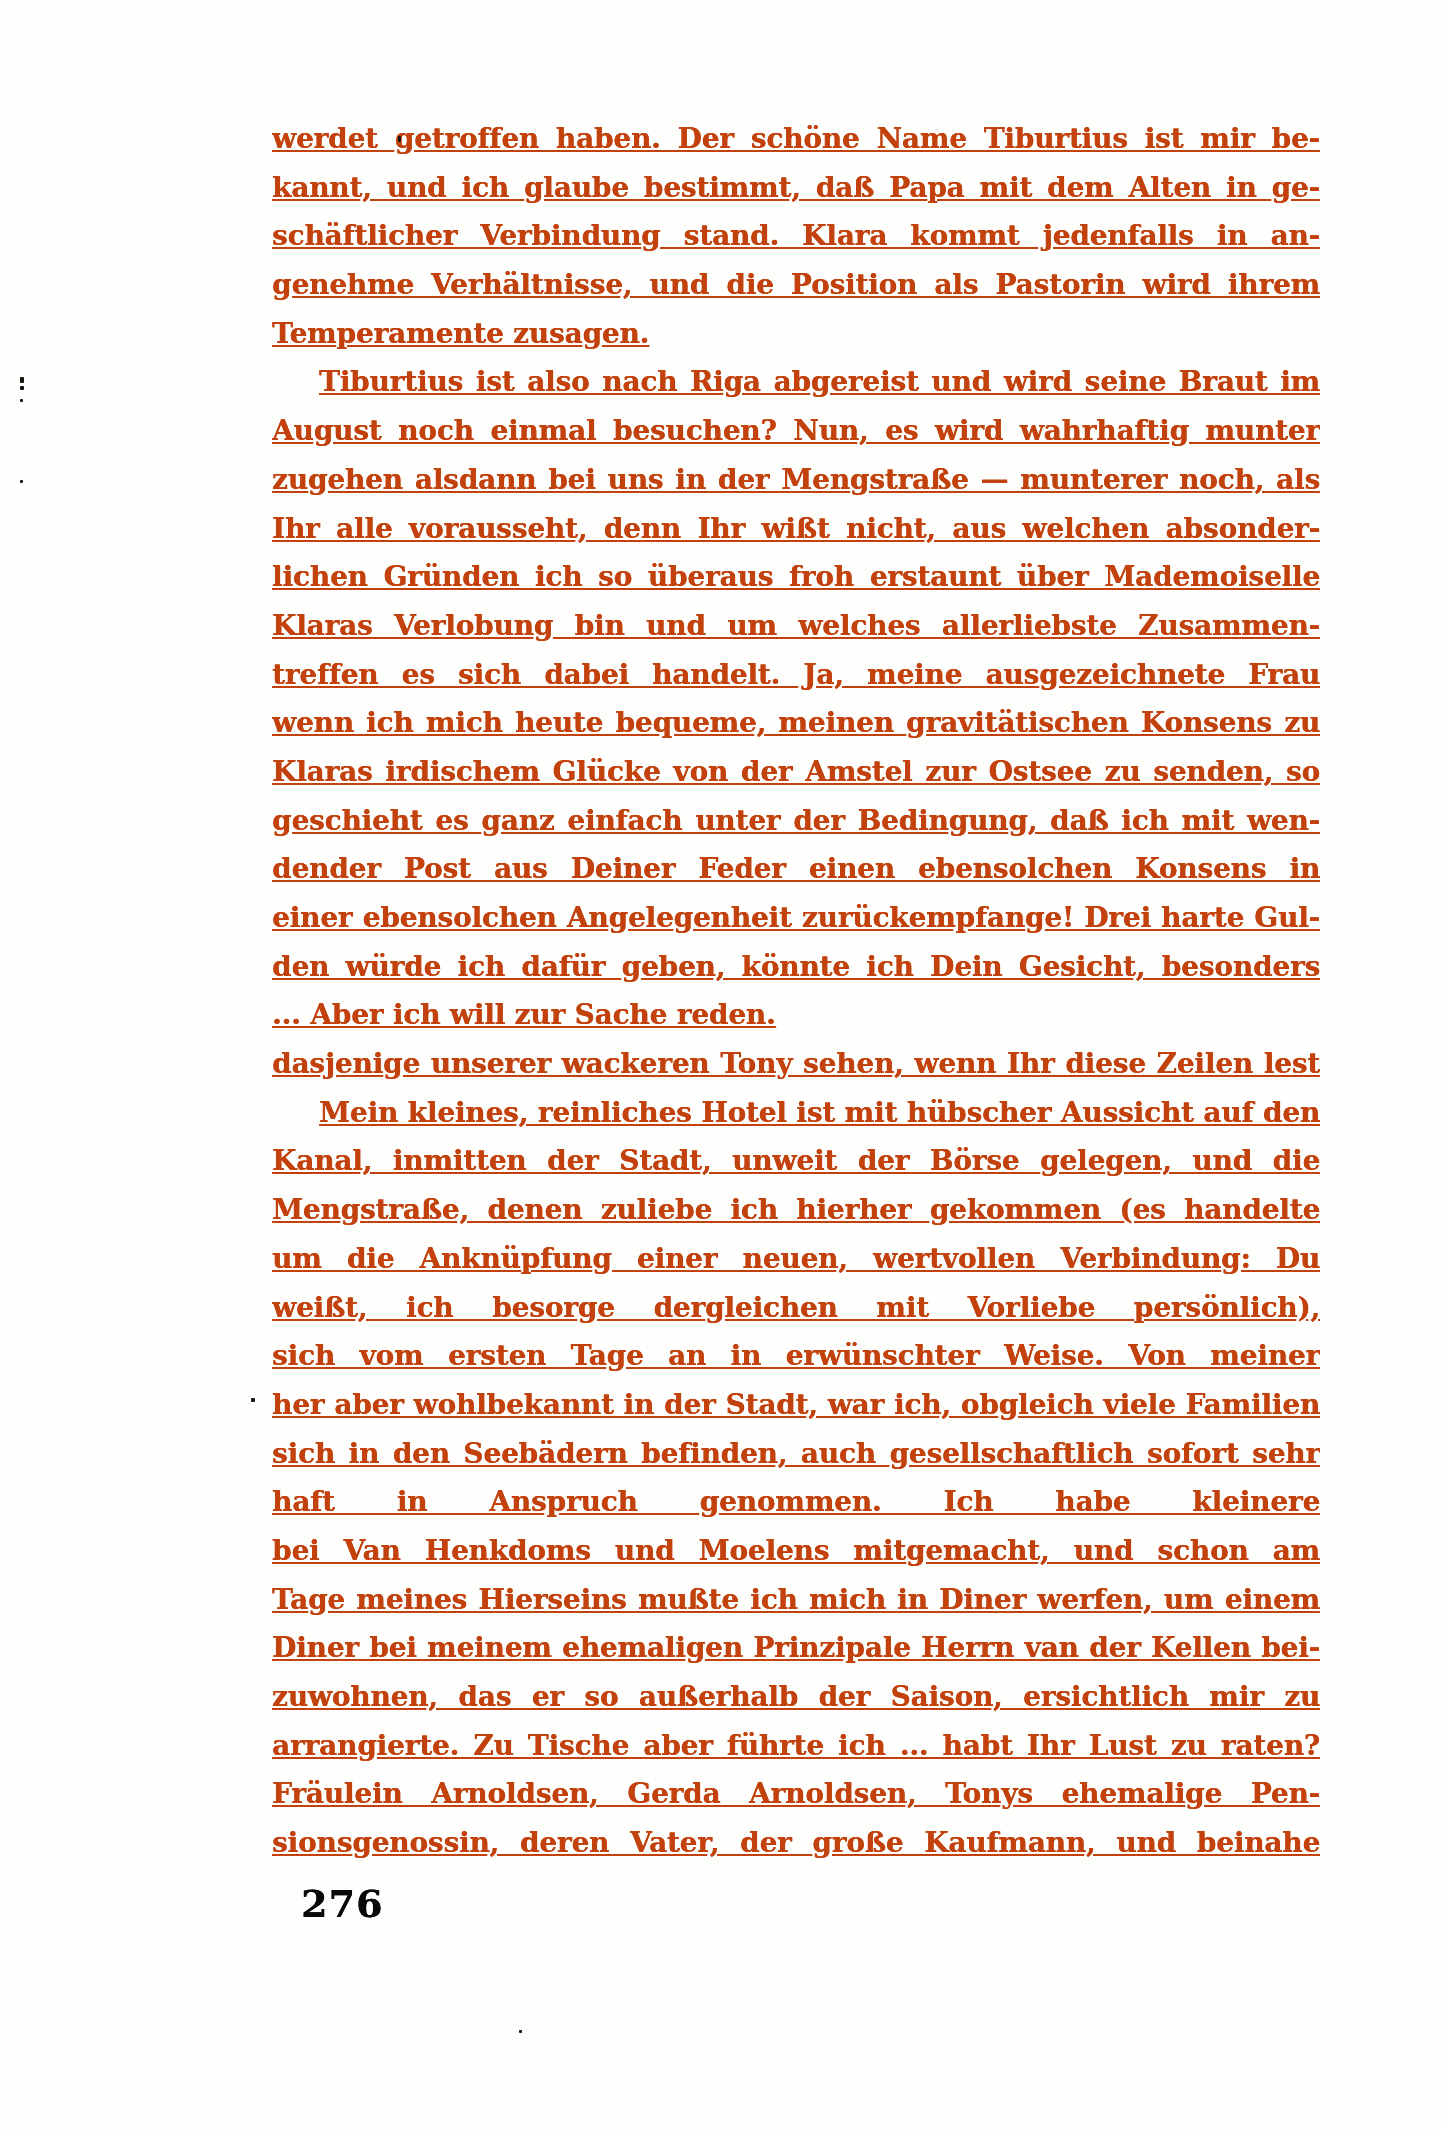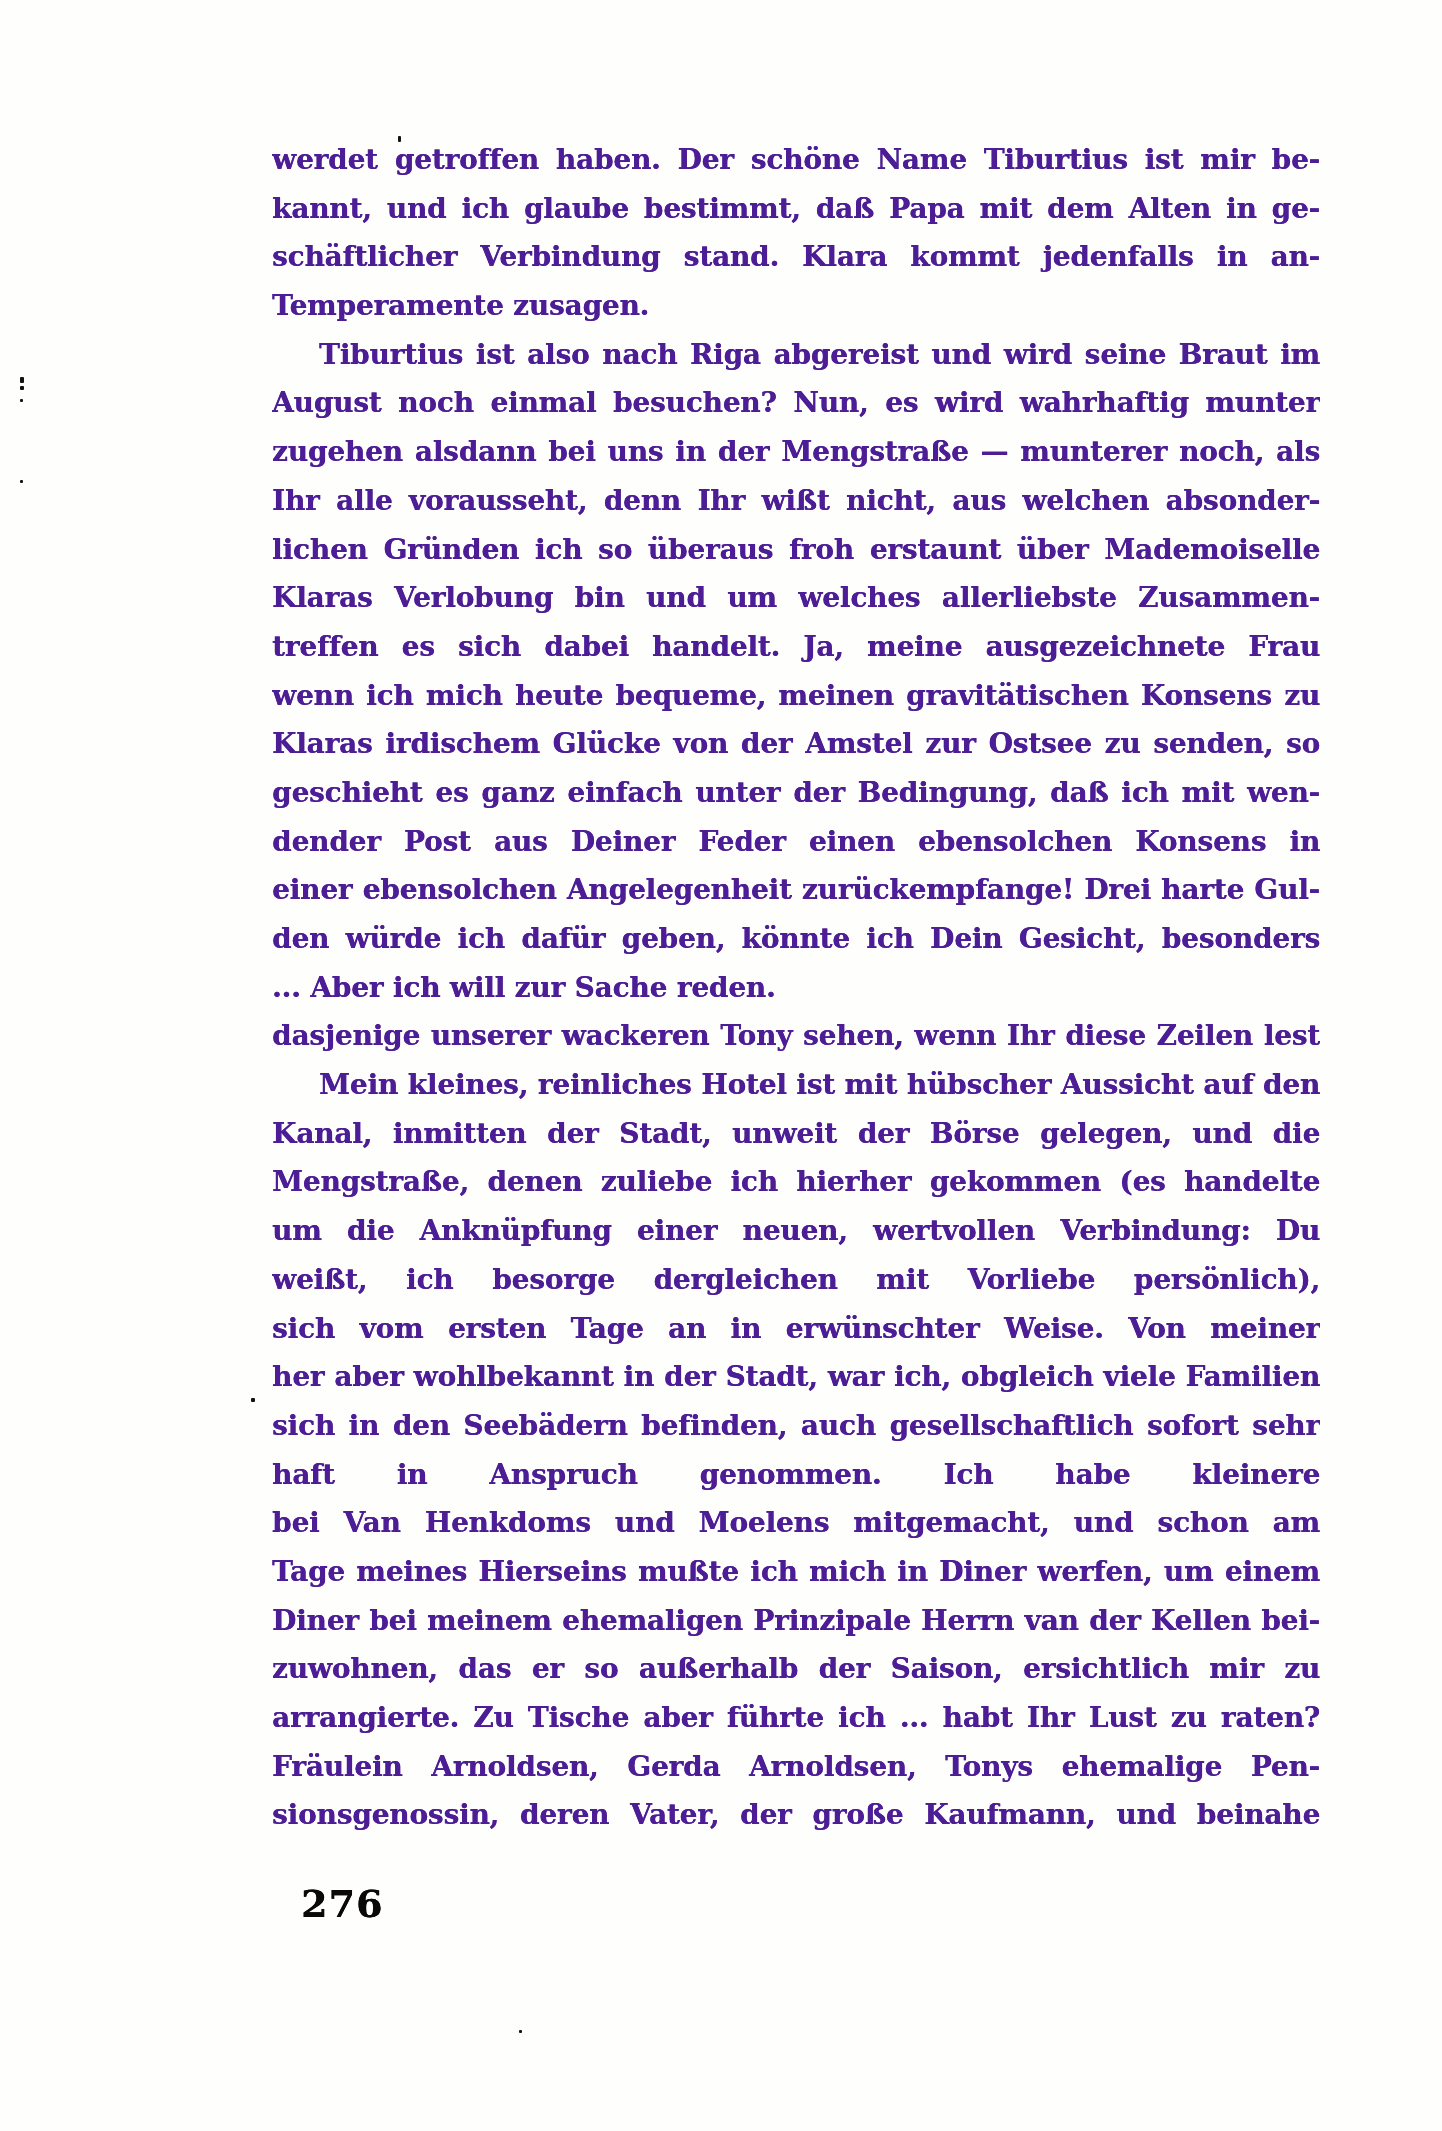--- a/index.html
+++ b/index.html
@@ -11,28 +11,29 @@
     position: relative;
     width: 1442px;
     height: 2131px;
     background: #fefefd;
     overflow: hidden;
     font-family: "DejaVu Serif", serif;
   }
   .textblock {
     position: absolute;
     left: 272px;
-    top: 136px;
+    top: 115px;
     width: 1048px;
-    color: #4c1d95;
+    color: #c2410c;
     font-size: 28px;
     font-weight: bold;
     line-height: 48.7px;
     letter-spacing: -0.2px;
     text-shadow: 0.3px 0 0 currentColor;
+    text-decoration: underline;
   }
   .para { margin: 0; padding: 0; }
   .line {
     height: 48.7px;
     overflow: hidden;
     text-align: justify;
     text-align-last: justify;
     white-space: normal;
   }
   .line.end {
@@ -58,20 +59,21 @@
 </style>
 </head>
 <body>
 
 <div class="page">
   <div class="textblock" id="textblock">
       <div class="para">
         <div class="line">werdet getroffen haben. Der schöne Name Tiburtius ist mir be-</div>
         <div class="line">kannt, und ich glaube bestimmt, daß Papa mit dem Alten in ge-</div>
         <div class="line">schäftlicher Verbindung stand. Klara kommt jedenfalls in an-</div>
+        <div class="line">genehme Verhältnisse, und die Position als Pastorin wird ihrem</div>
         <div class="line end">Temperamente zusagen.</div>
       </div>
       <div class="para">
         <div class="line indent">Tiburtius ist also nach Riga abgereist und wird seine Braut im</div>
         <div class="line">August noch einmal besuchen? Nun, es wird wahrhaftig munter</div>
         <div class="line">zugehen alsdann bei uns in der Mengstraße — munterer noch, als</div>
         <div class="line">Ihr alle vorausseht, denn Ihr wißt nicht, aus welchen absonder-</div>
         <div class="line">lichen Gründen ich so überaus froh erstaunt über Mademoiselle</div>
         <div class="line">Klaras Verlobung bin und um welches allerliebste Zusammen-</div>
         <div class="line">treffen es sich dabei handelt. Ja, meine ausgezeichnete Frau Mama,</div>

